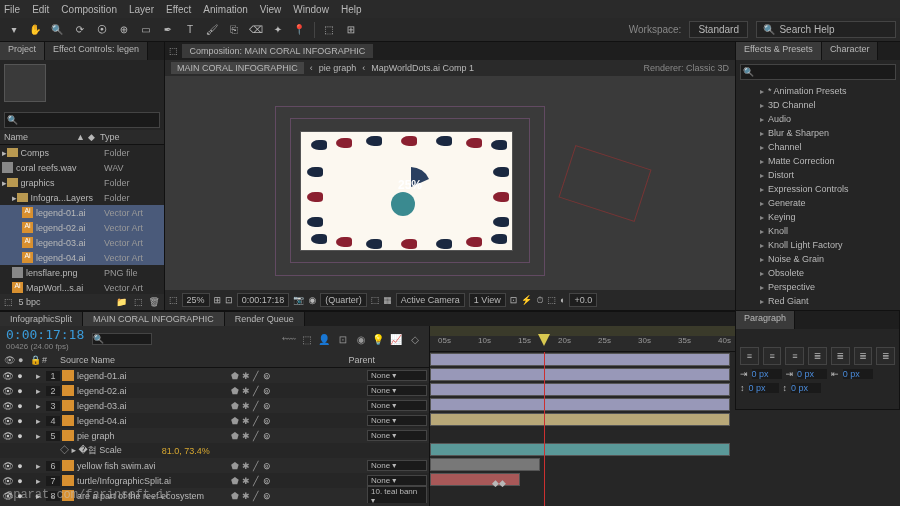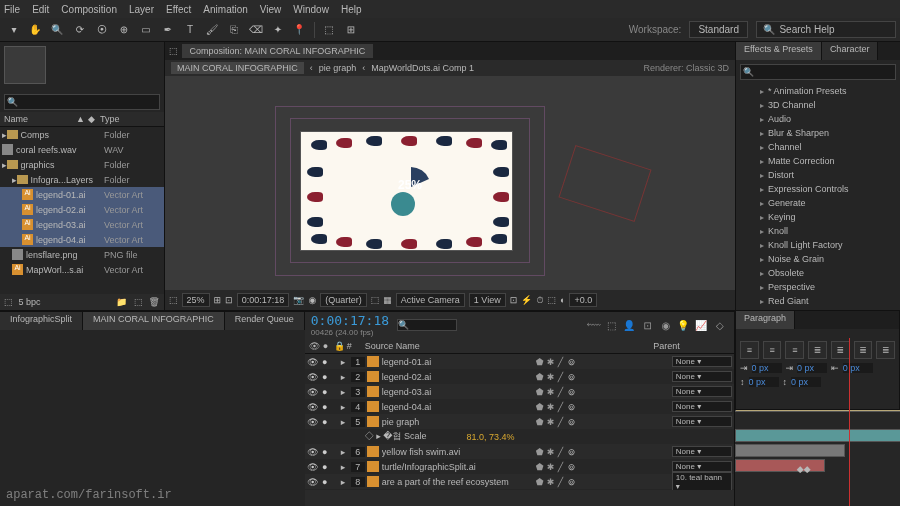--- a/index.html
+++ b/index.html
@@ -52,21 +52,21 @@
 .guide{position:absolute;border:1px solid #8a5a8a;opacity:0.5}
 .red-guide{position:absolute;border:1px solid #b03030;opacity:0.5}
 .viewer-footer{height:20px;background:#282828;display:flex;align-items:center;padding:0 4px;gap:4px;font-size:9px}
 .vf-item{padding:1px 4px;background:#1e1e1e;border:1px solid #444}
 .right-panel{width:165px;background:#252525;display:flex;flex-direction:column;border-left:1px solid #111}
 .ep-search{padding:4px}
 .ep-search input{width:100%;background:#1a1a1a;border:1px solid #444;color:#bbb;padding:2px;font-size:9px}
 .ep-list{flex:1;overflow-y:auto;font-size:9px}
 .ep-row{padding:2px 24px;cursor:pointer;display:flex;align-items:center;gap:4px}
 .ep-row::before{content:"▸";font-size:8px;color:#888}
-.timeline{height:196px;background:#252525;display:flex;border-top:2px solid #111}
+.timeline{height:196px;background:#252525;display:flex;flex-direction:column;border-top:2px solid #111}
 .tl-tabs{height:18px;background:#1e1e1e;display:flex;font-size:9px}
 .tl-tab{padding:2px 10px;background:#2e2e2e;border-right:1px solid #111;cursor:pointer}
 .tl-tab.active{background:#3a3a3a}
 .tl-body{flex:1;display:flex}
 .tl-left{width:430px;display:flex;flex-direction:column;border-right:1px solid #111}
 .tl-tc-row{height:26px;display:flex;align-items:center;padding:0 6px;gap:8px;background:#2a2a2a}
 .timecode{color:#3a9ad8;font-size:13px;font-family:monospace}
 .tl-sub{font-size:8px;color:#888}
 .tl-icons{display:flex;gap:2px;margin-left:auto}
 .tl-icn{width:16px;height:16px;display:flex;align-items:center;justify-content:center;color:#999;cursor:pointer}
@@ -140,20 +140,24 @@
     <span class="ws-val">Standard</span>
     <div class="search-box">
       <span>🔍</span>
       <span>Search Help</span>
     </div>
   </div>
 </div>
 
 <div class="main">
   <div class="left-panel">
+    <div class="panel-tabs">
+      <div class="panel-tab active">Project</div>
+      <div class="panel-tab">Effect Controls: legen</div>
+    </div>
     <div class="thumb-area">
         <div class="thumb"></div>
       </div>
     <div class="proj-search"><input placeholder="🔍" style=""></div>
     <div class="proj-header">
       <span class="col-name">Name</span>
       <span style="width:12px">▲</span>
       <span style="width:12px">◆</span>
       <span class="col-type">Type</span>
     </div>
@@ -506,21 +510,21 @@
         <div class="track teal" style="left:0;top:91px;width:300px"></div>
         <div class="track gray" style="left:0;top:106px;width:110px"></div>
         <div class="track red" style="left:0;top:121px;width:90px"></div>
         <span style="position:absolute;left:62px;top:126px;font-size:9px">◆◆</span>
       </div>
     </div>
   </div>
 </div>
 
 <div class="para-panel">
-  <div class="panel-tabs" style="margin:-4px -4px 12px -4px">
+  <div class="panel-tabs" style="margin:-4px -4px 18px -4px">
     <div class="panel-tab active">Paragraph</div>
   </div>
   <div class="para-row">
     <div class="align-btn">≡</div>
     <div class="align-btn">≡</div>
     <div class="align-btn">≡</div>
     <div class="align-btn">≣</div>
     <div class="align-btn">≣</div>
     <div class="align-btn">≣</div>
     <div class="align-btn">≣</div>

